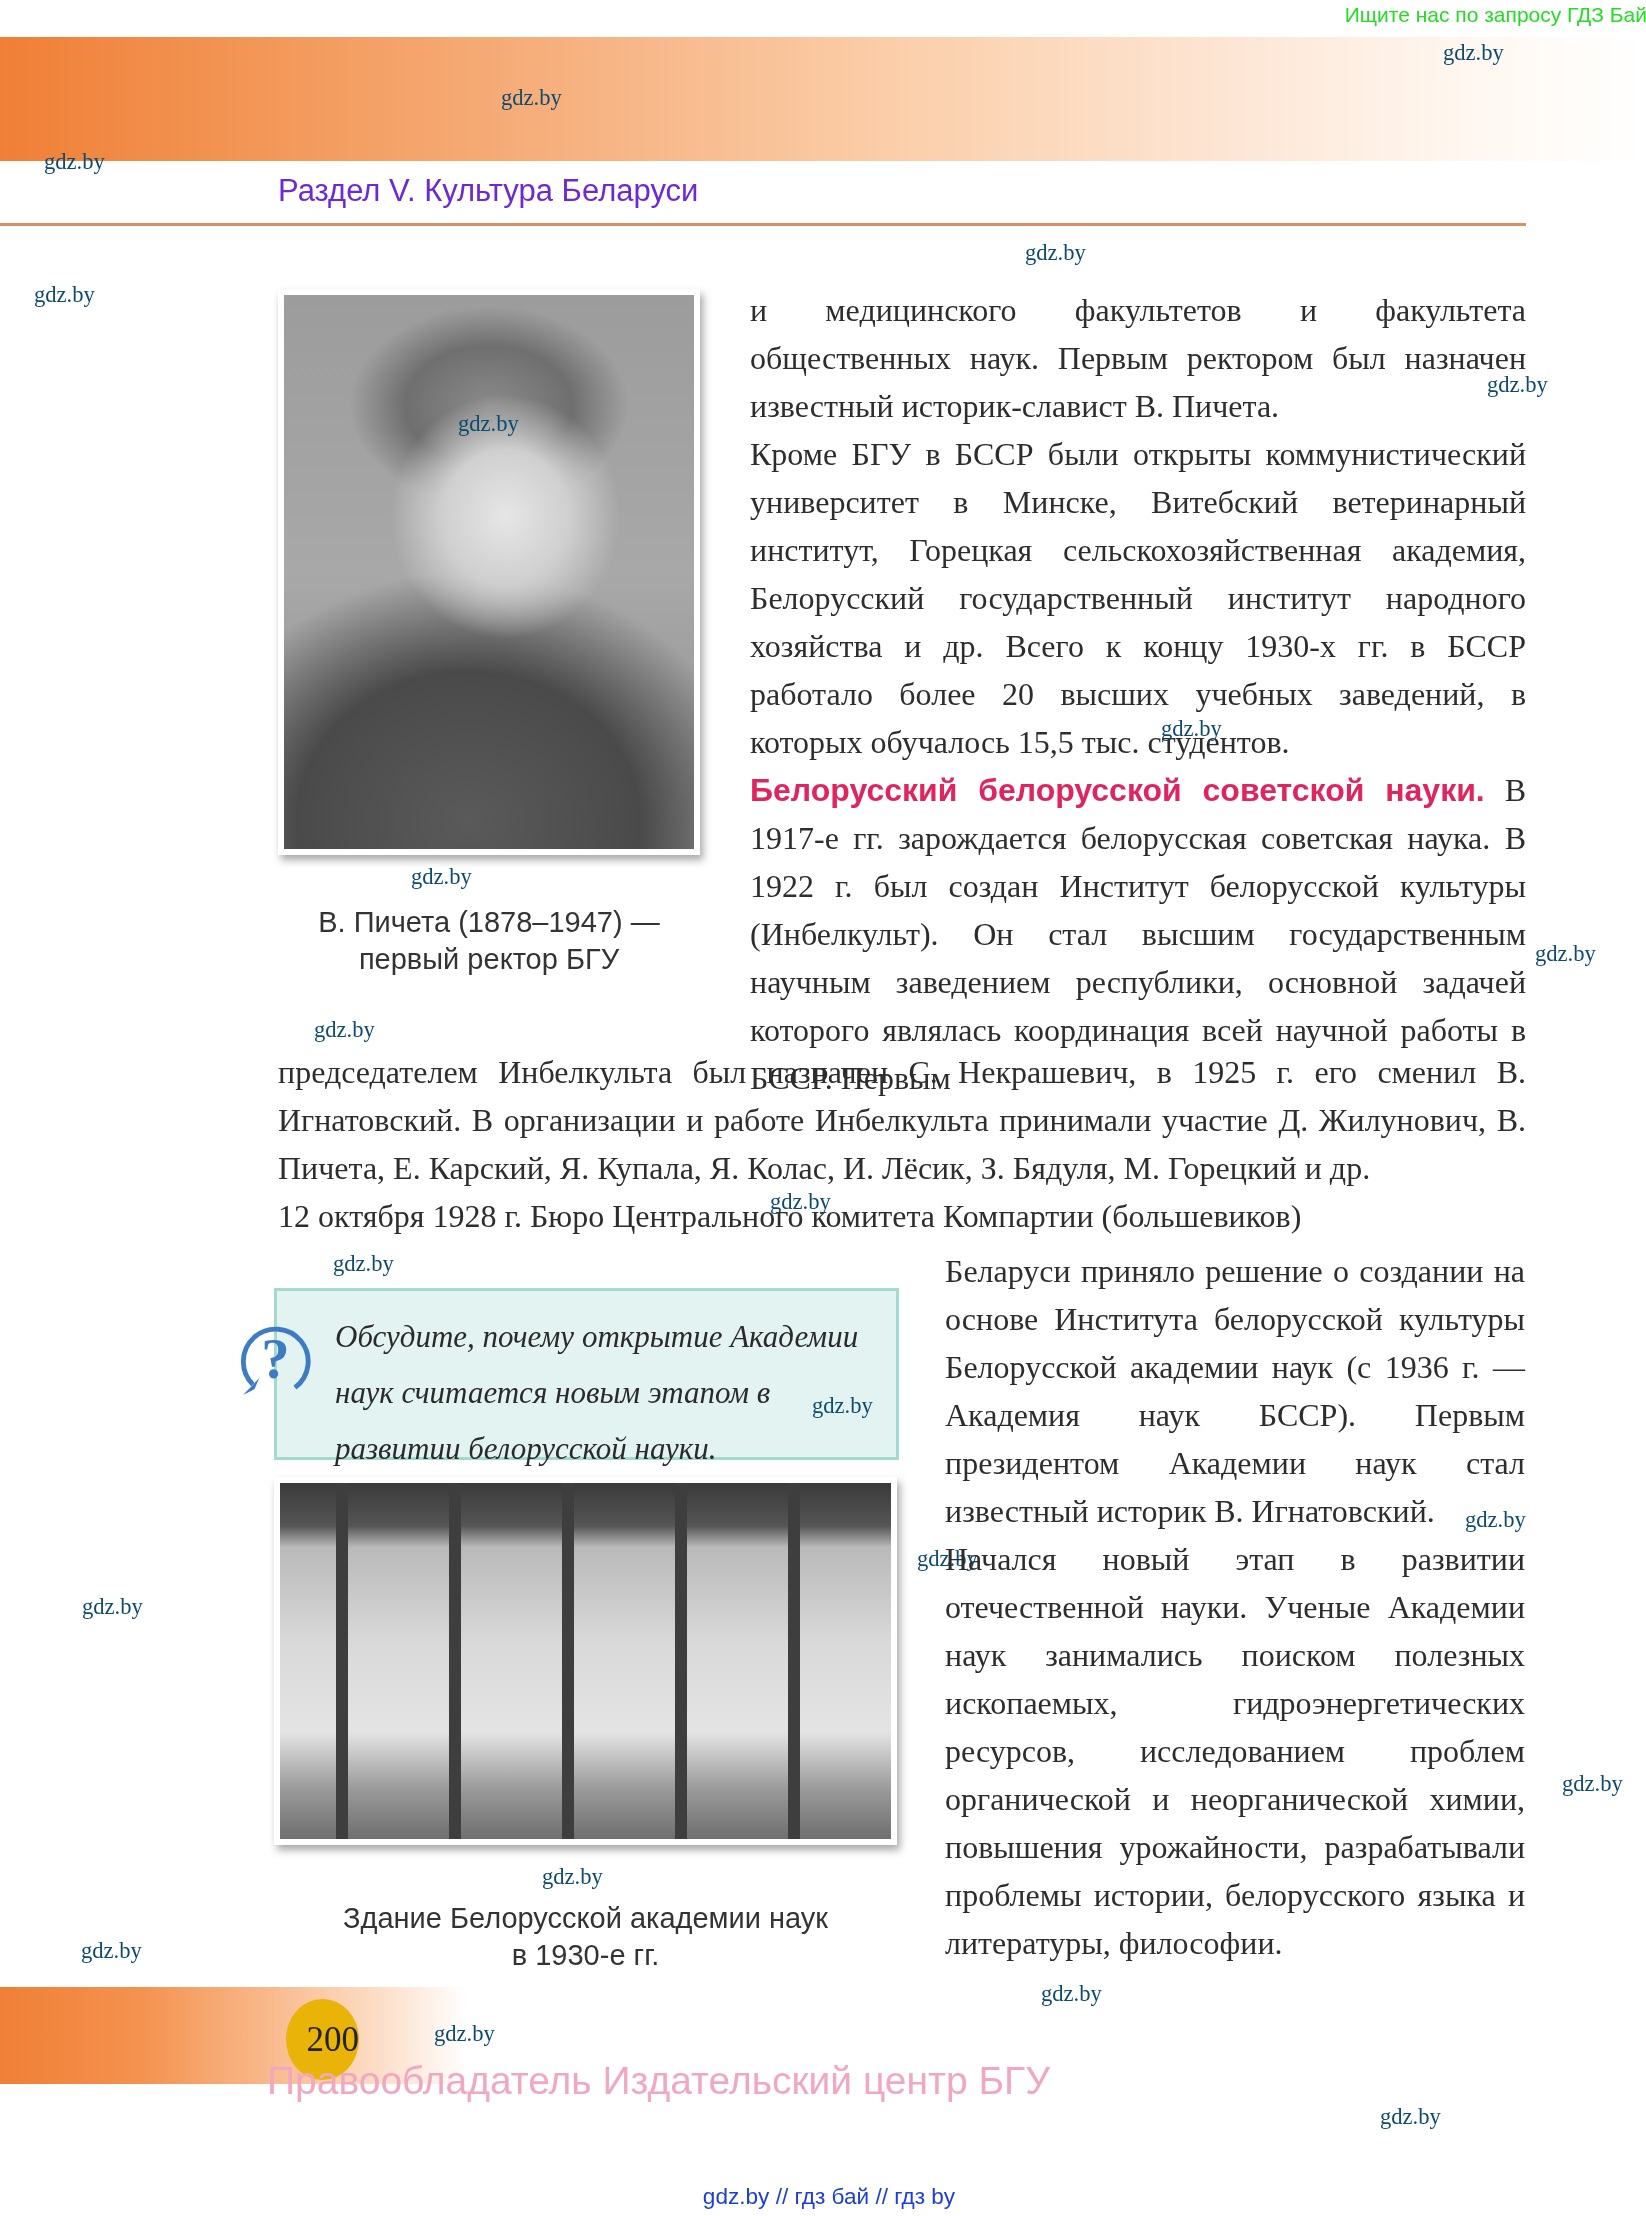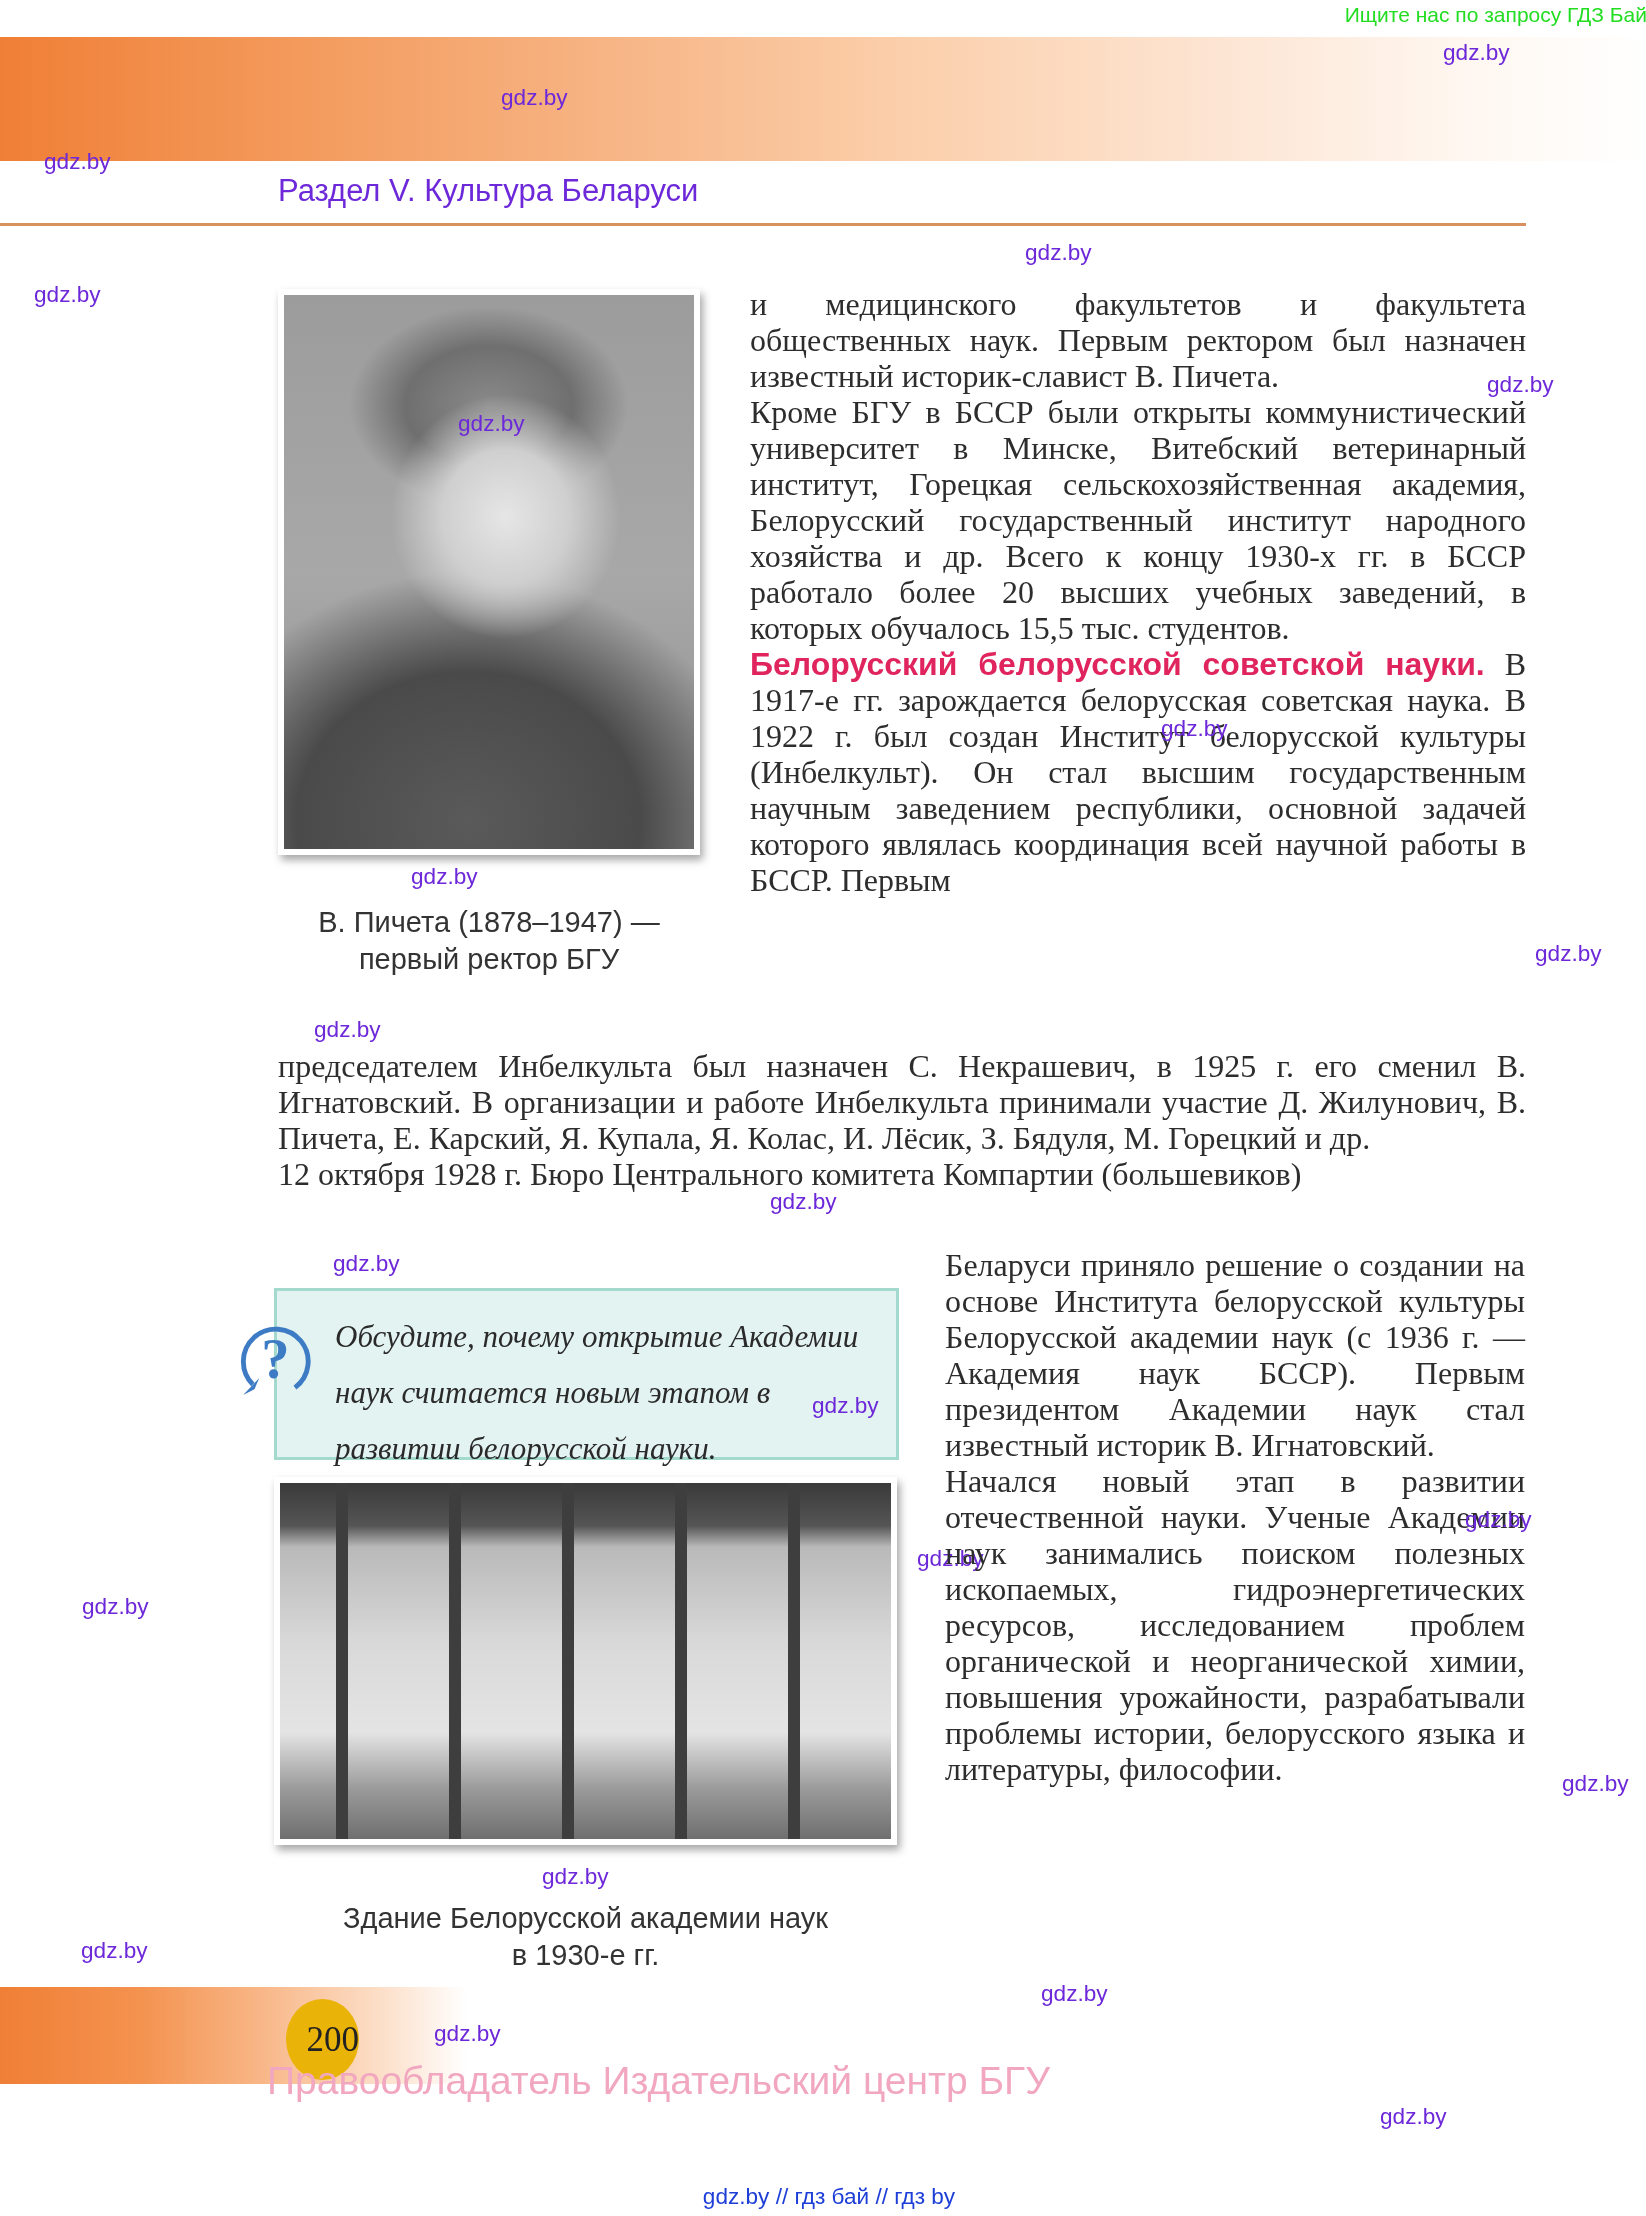--- a/index.html
+++ b/index.html
@@ -11,34 +11,34 @@
   .top-promo { top: 3.2px; left: 0; width: 1647px; text-align: right; color: #22dd22;
     font-family: "Liberation Sans", sans-serif; font-size: 21px; }
 
   .top-band { top: 37px; left: 0; width: 1647px; height: 124px;
     background: linear-gradient(to right, #f07f36 0%, #f39a5c 18%, #f7b687 38%, #fbcfab 55%, #fde6d5 75%, #fff8f2 90%, #ffffff 100%); }
 
   .section-title { top: 173px; left: 278px; font-family: "Liberation Sans", sans-serif;
     font-size: 31px; color: #6d28d9; }
   .header-rule { top: 223px; left: 0; width: 1526px; height: 3.2px; background: #d6915f; }
 
-  .wm { font-family: Liberation Sans, sans-serif; font-size: 22.6px; color: #6d28d9; }
+  .wm { font-family: Liberation Serif, serif; font-size: 22.6px; color: #0c4a6e; }
 
   .photo-frame { background: #fff; padding: 6.4px; box-shadow: 3.2px 4.8px 8px rgba(0,0,0,0.35); }
   .portrait { left: 278px; top: 289px; width: 422px; height: 566px; }
   .portrait .img { width: 100%; height: 100%;
     background:
       radial-gradient(ellipse 28% 22% at 54% 40%, #e6e6e6 0%, #cfcfcf 55%, rgba(0,0,0,0) 100%),
       radial-gradient(ellipse 34% 18% at 50% 20%, #8a8a8a 0%, #6f6f6f 60%, rgba(0,0,0,0) 100%),
       radial-gradient(ellipse 70% 45% at 45% 95%, #5a5a5a 0%, #4a4a4a 60%, rgba(0,0,0,0) 100%),
       linear-gradient(180deg, #9c9c9c 0%, #a8a8a8 50%, #8f8f8f 100%); }
   .caption { font-family: "Liberation Sans", sans-serif; font-size: 29px; color: #333;
     text-align: center; line-height: 37px; }
 
-  .body-text { font-size: 32px; line-height: 36px; text-align: justify; color: #2d2d2d; }
+  .body-text { font-size: 32px; line-height: 48px; text-align: justify; color: #2d2d2d; }
   .body-text p { text-indent: 0; }
   .indent { text-indent: 63px; }
   .subhead { font-family: "Liberation Sans", sans-serif; font-weight: bold; color: #e0245e; }
 
   .col-right { left: 750px; top: 286px; width: 776px; }
   .col-full { left: 278px; top: 1048px; width: 1248px; }
   .col-right2 { left: 945px; top: 1247px; width: 580px; }
 
   .qbox { left: 274px; top: 1288px; width: 625px; height: 172px;
     background: #e3f3f1; border: 3.2px solid #a4d9cd; }

